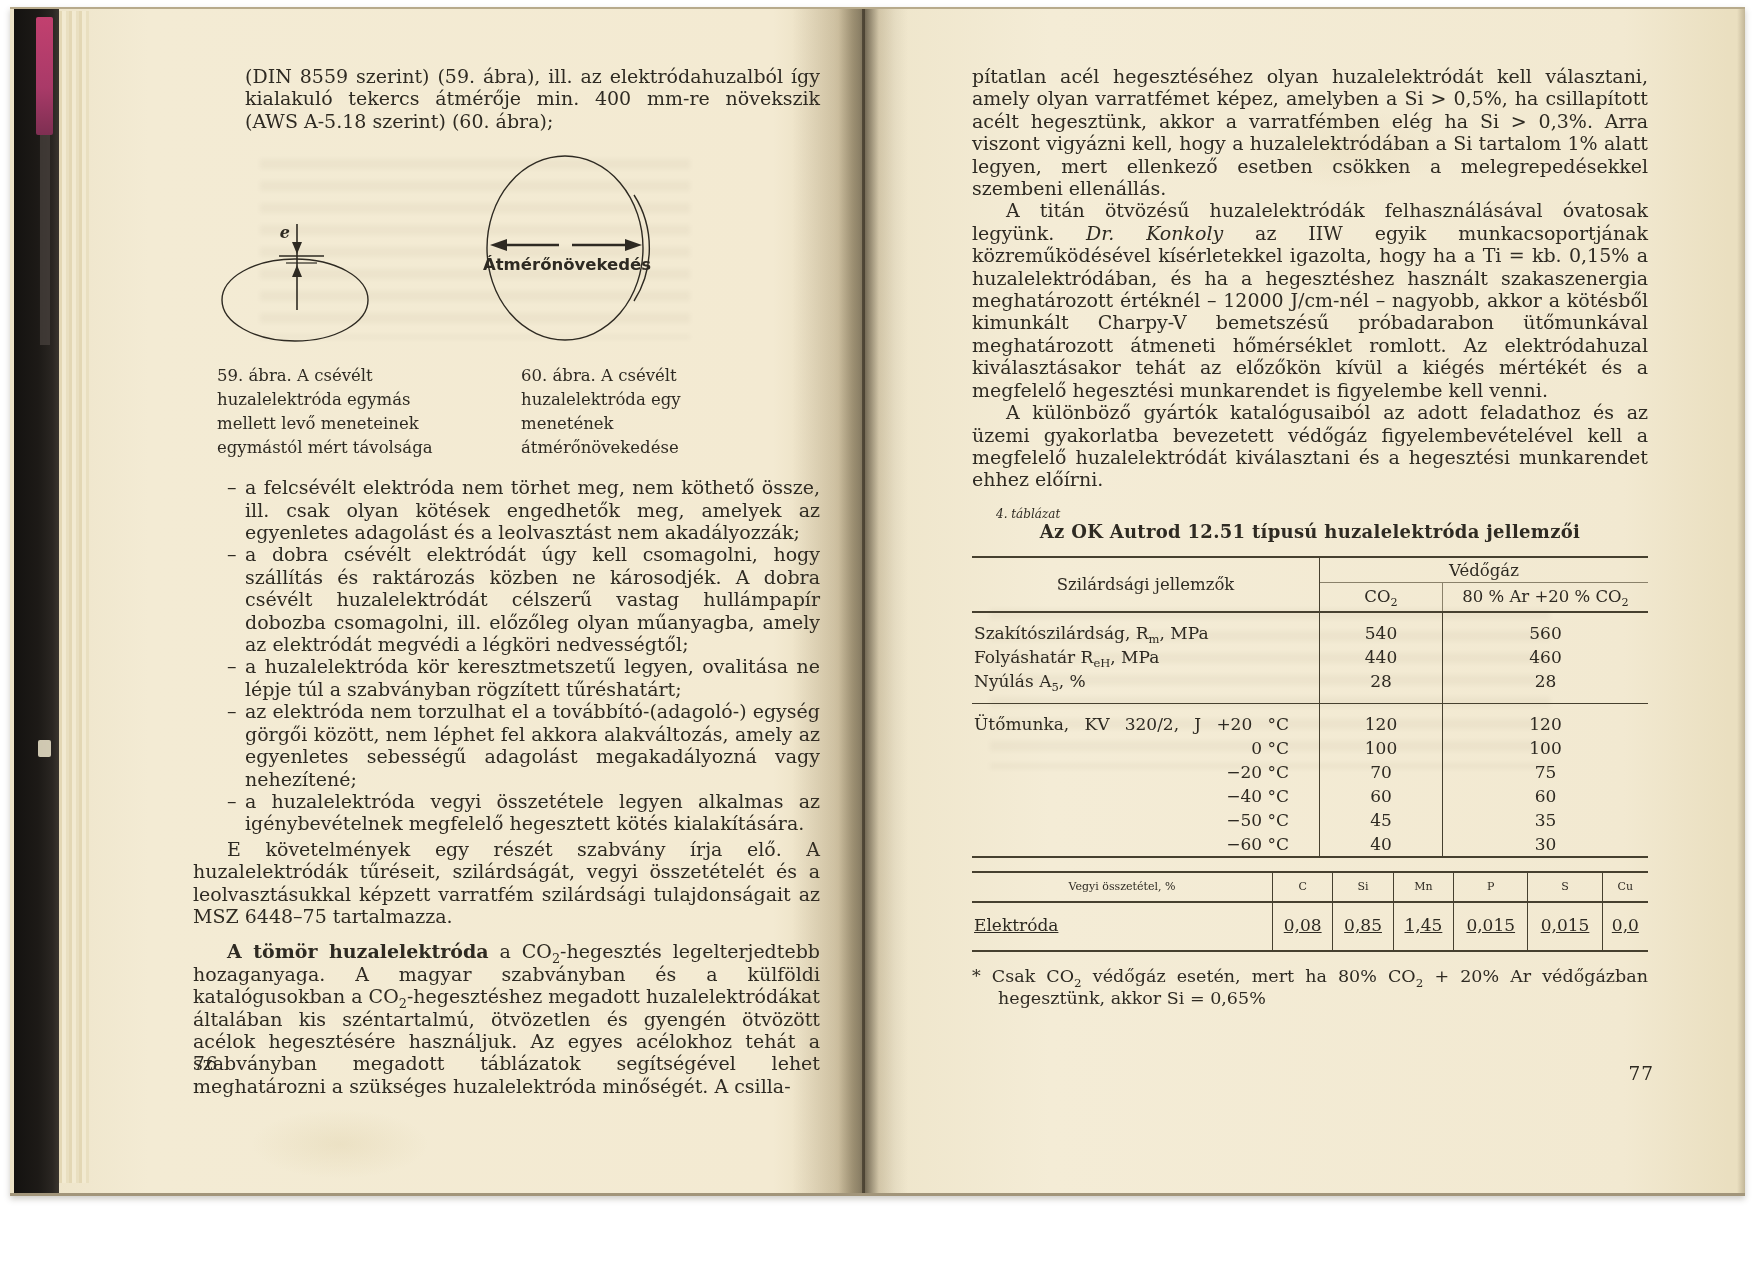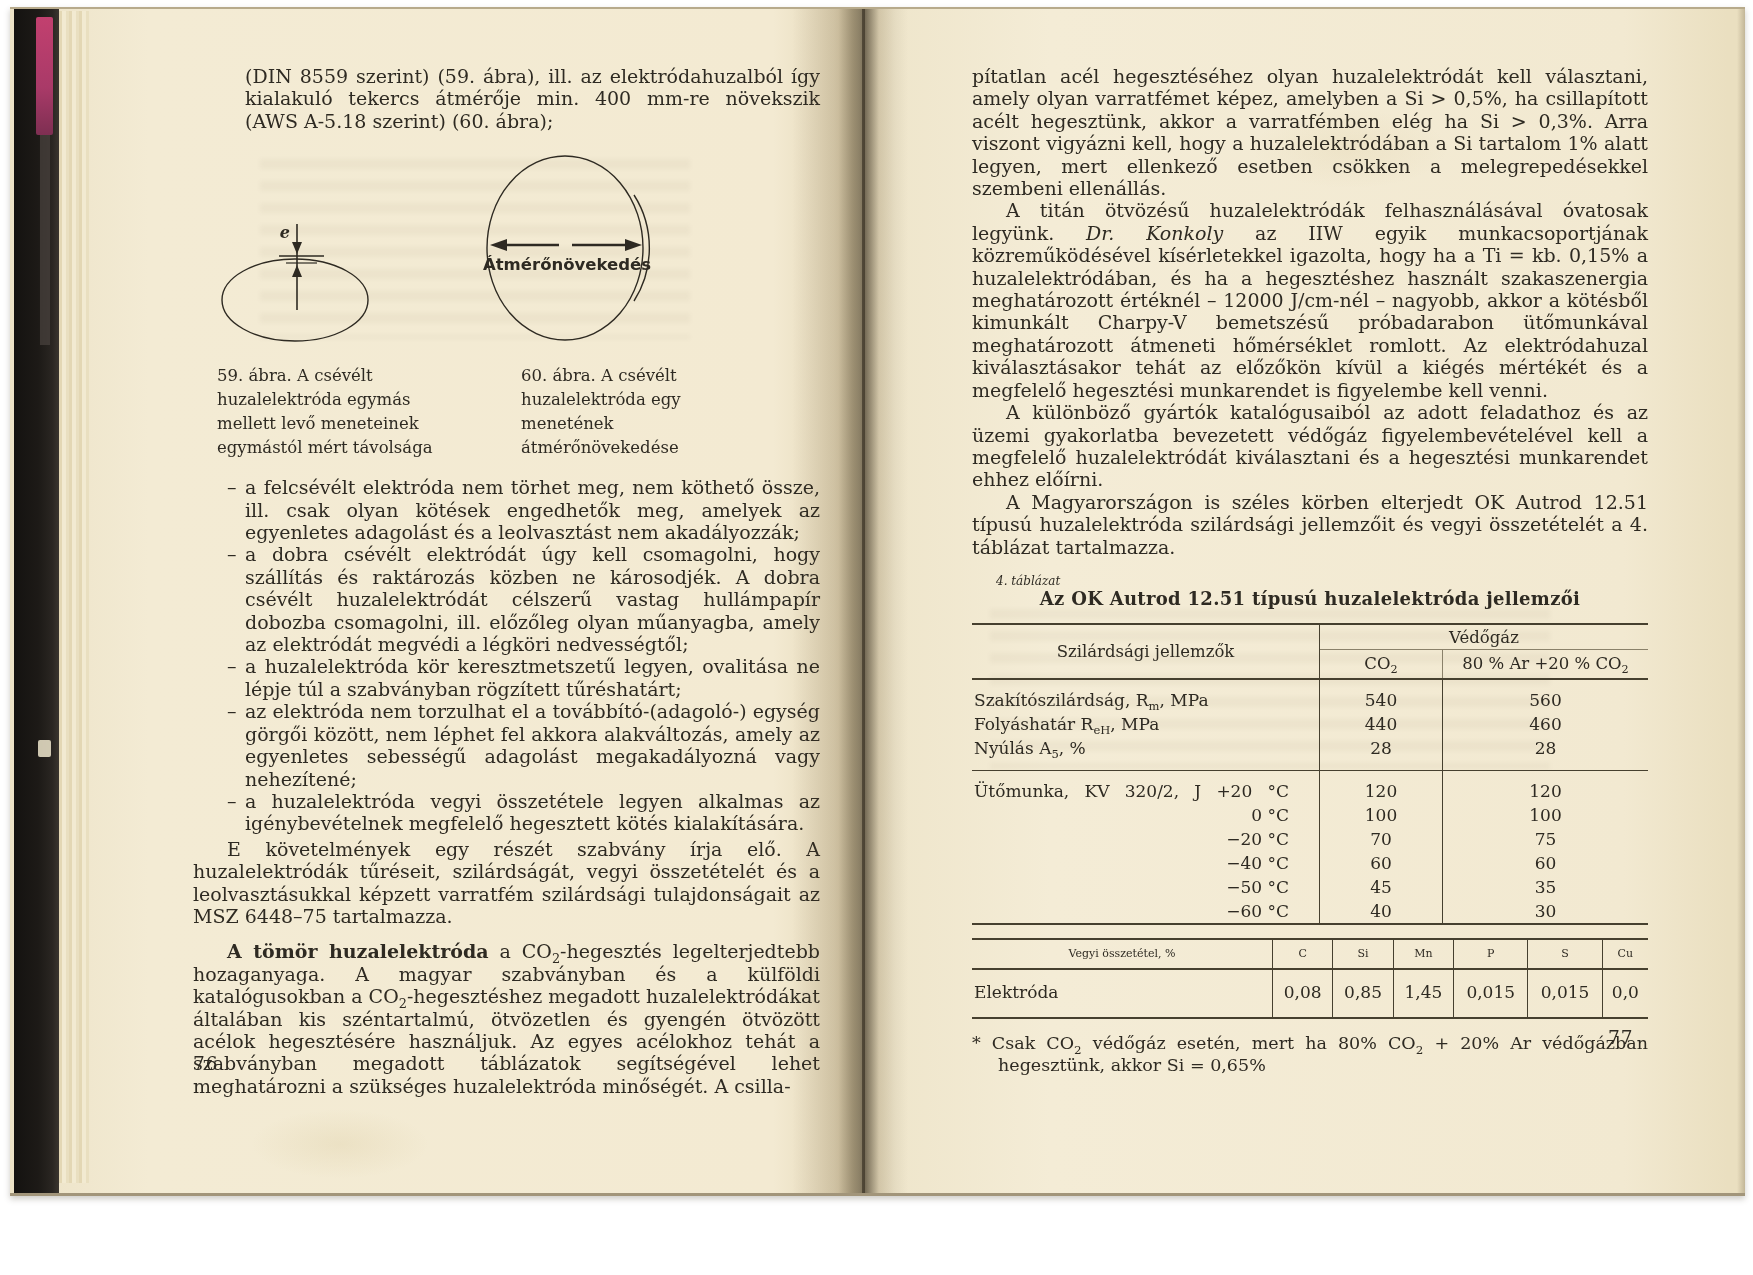--- a/index.html
+++ b/index.html
@@ -40,21 +40,21 @@
   .cap{font-size:16.5px;line-height:24px;text-align:left;text-indent:0;}
   .cap59{margin-left:24px;width:240px;}
   .cap60{margin-left:64px;width:228px;}
   ul.dashlist{list-style:none;margin:16px 0 0 0;padding:0;font-size:19px;line-height:22.4px;}
   ul.dashlist li{position:relative;padding-left:52px;text-align:justify;margin:0;}
   ul.dashlist .dash{position:absolute;left:34px;top:0;}
   .mt{margin-top:3px;}
   .solid{margin-top:13px;}
   .pagenum{position:absolute;font-size:18.5px;letter-spacing:1px;}
   .pn-left{left:183px;top:1044px;}
-  .pn-right{left:1598px;top:1018px;width:46px;text-align:left;}
+  .pn-right{left:1598px;top:1054px;width:46px;text-align:right;}
 
   
   .tbl-label{font-style:italic;font-size:12px;margin:16px 0 0 24px;text-indent:0;}
   .tbl-title{font-weight:bold;font-size:18px;text-align:center;letter-spacing:.3px;}
   table{border-collapse:collapse;width:676px;font-size:17px;color:#2e2a22;}
   sub{font-size:68%;line-height:0;}
   .t1{margin-top:14px;border-top:2px solid #46402f;border-bottom:2px solid #46402f;}
   .t1 th{font-weight:normal;font-size:16.5px;}
   .t1 .lbl{width:345px;border-right:1px solid #46402f;text-align:center;vertical-align:middle;}
   .t1 .grp{border-bottom:1px solid #8a816a;text-align:center;padding:3px 0 2px;}
@@ -72,21 +72,21 @@
   .t1 tbody.gb tr:last-child td{}
   .t1 tbody.gb .l{text-align:right;padding-right:30px;}
   .t1 tbody.gb tr:first-child .l{text-align:justify;text-align-last:justify;padding-right:30px;}
   .t2{margin-top:13px;border-top:2px solid #46402f;border-bottom:2px solid #46402f;}
   .t2 thead{border-bottom:2px solid #46402f;}
   .t2 th{font-weight:normal;font-size:11px;padding:7px 0 8px;border-right:1px solid #46402f;text-align:center;}
   .t2 th:last-child,.t2 td:last-child{border-right:none;}
   .t2 .lblcol{width:300px;}
   .t2 td{height:24px;padding:1px 4px;border-right:1px solid #46402f;text-align:center;}
   .t2 td.l{text-align:left;padding-left:2px;}
-  .t2 tbody tr:first-child td{padding-top:10px;}
+  .t2 tbody tr:first-child td{padding-top:10px;text-decoration:underline;}
   .t2 tbody tr:last-child td{padding-bottom:13px;}
   .footnote{margin-top:13px;font-size:17.5px;line-height:22px;text-align:justify;padding-left:26px;text-indent:-26px;}
   .fig-text{font-family:"DejaVu Sans","Liberation Sans",sans-serif;}
 </style>
 </head>
 <body>
 
 <div class="stage">
   <div class="book">
     <div class="spine">
@@ -140,21 +140,20 @@
       <p class="body-p mt">E követelmények egy részét szabvány írja elő. A huzalelektródák tűréseit, szilárdságát, vegyi összetételét és a leolvasztásukkal képzett varratfém szilárdsági tulajdonságait az MSZ 6448–75 tartalmazza.</p>
 
       <p class="body-p solid"><b>A tömör huzalelektróda</b><span> a CO<sub>2</sub>-hegesztés legelterjedtebb hozaganyaga. A magyar szabványban és a külföldi katalógusokban a CO<sub>2</sub>-hegesztéshez megadott huzalelektródákat általában kis széntartalmú, ötvözetlen és gyengén ötvözött acélok hegesztésére használjuk. Az egyes acélokhoz tehát a szabványban megadott táblázatok segítségével lehet meghatározni a szükséges huzalelektróda minőségét. A csilla-</span></p>
     </div>
     <div class="pagenum pn-left">76</div>
 
     <div class="rp-content">
       <p class="body-p" style="text-indent:0;">pítatlan acél hegesztéséhez olyan huzalelektródát kell választani, amely olyan varratfémet képez, amelyben a Si &gt; 0,5%, ha csillapított acélt hegesztünk, akkor a varratfémben elég ha Si &gt; 0,3%. Arra viszont vigyázni kell, hogy a huzalelektródában a Si tartalom 1% alatt legyen, mert ellenkező esetben csökken a melegrepedésekkel szembeni ellenállás.</p>
       <p class="body-p"><span>A titán ötvözésű huzalelektródák felhasználásával óvatosak legyünk. </span><i>Dr. Konkoly</i><span> az IIW egyik munkacsoportjának közreműködésével kísérletekkel igazolta, hogy ha a Ti = kb. 0,15% a huzalelektródában, és ha a hegesztéshez használt szakaszenergia meghatározott értéknél – 12000 J/cm-nél – nagyobb, akkor a kötésből kimunkált Charpy-V bemetszésű próbadarabon ütőmunkával meghatározott átmeneti hőmérséklet romlott. Az elektródahuzal kiválasztásakor tehát az előzőkön kívül a kiégés mértékét és a megfelelő hegesztési munkarendet is figyelembe kell venni.</span></p>
       <p class="body-p">A különböző gyártók katalógusaiból az adott feladathoz és az üzemi gyakorlatba bevezetett védőgáz figyelembevételével kell a megfelelő huzalelektródát kiválasztani és a hegesztési munkarendet ehhez előírni.</p>
-      <p class="body-p">A Magyarországon is széles körben elterjedt OK Autrod 12.51 típusú huzalelektróda szilárdsági jellemzőit és vegyi összetételét a 4. táblázat tartalmazza.</p>
 
       <p class="tbl-label">4. táblázat</p>
       <p class="tbl-title">Az OK Autrod 12.51 típusú huzalelektróda jellemzői</p>
 
       <table class="t1">
         <thead>
           <tr>
             <th class="lbl" rowspan="2">Szilárdsági jellemzők</th>
             <th class="grp" colspan="2">Védőgáz</th>
           </tr>

